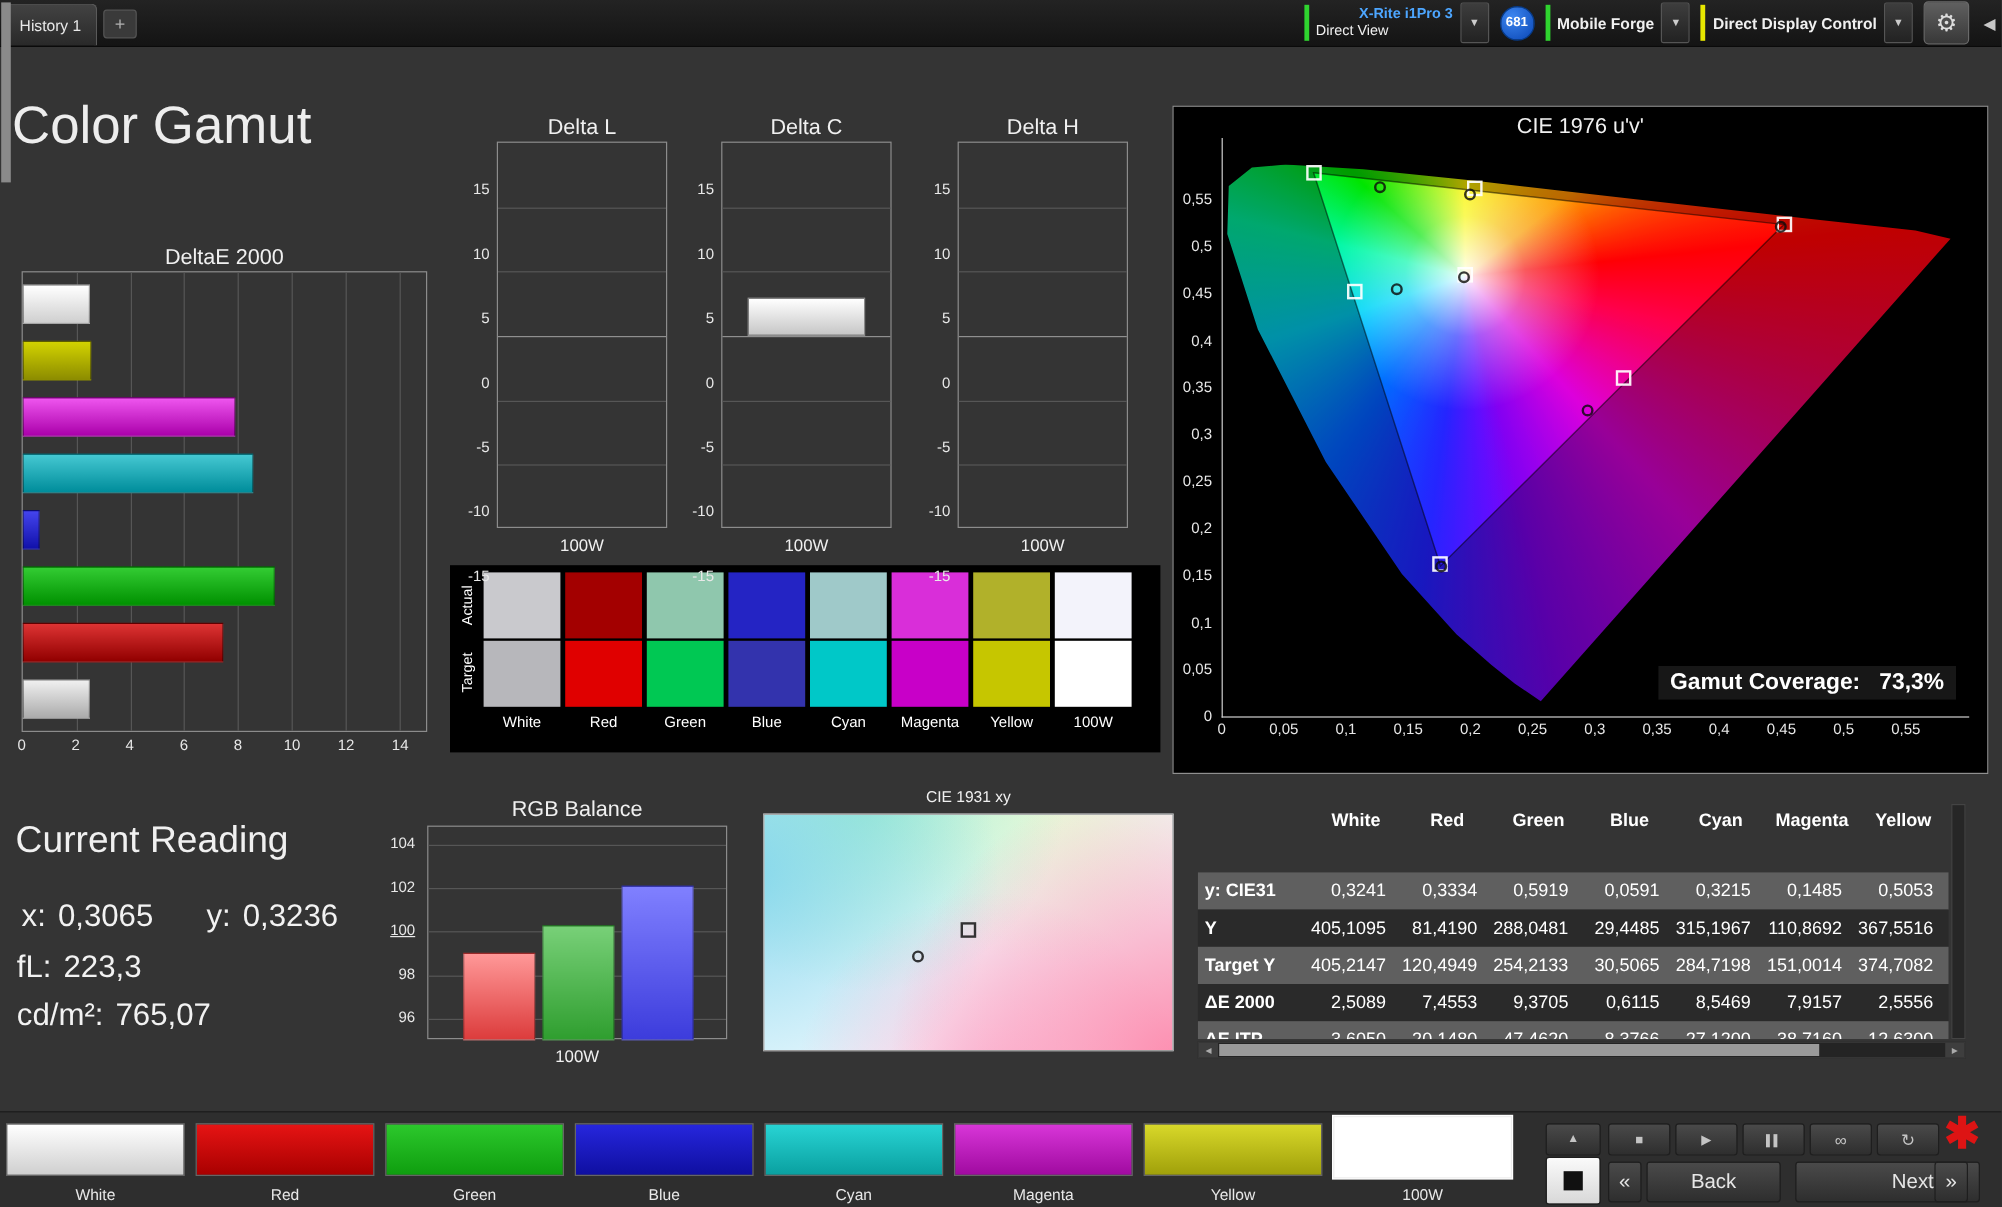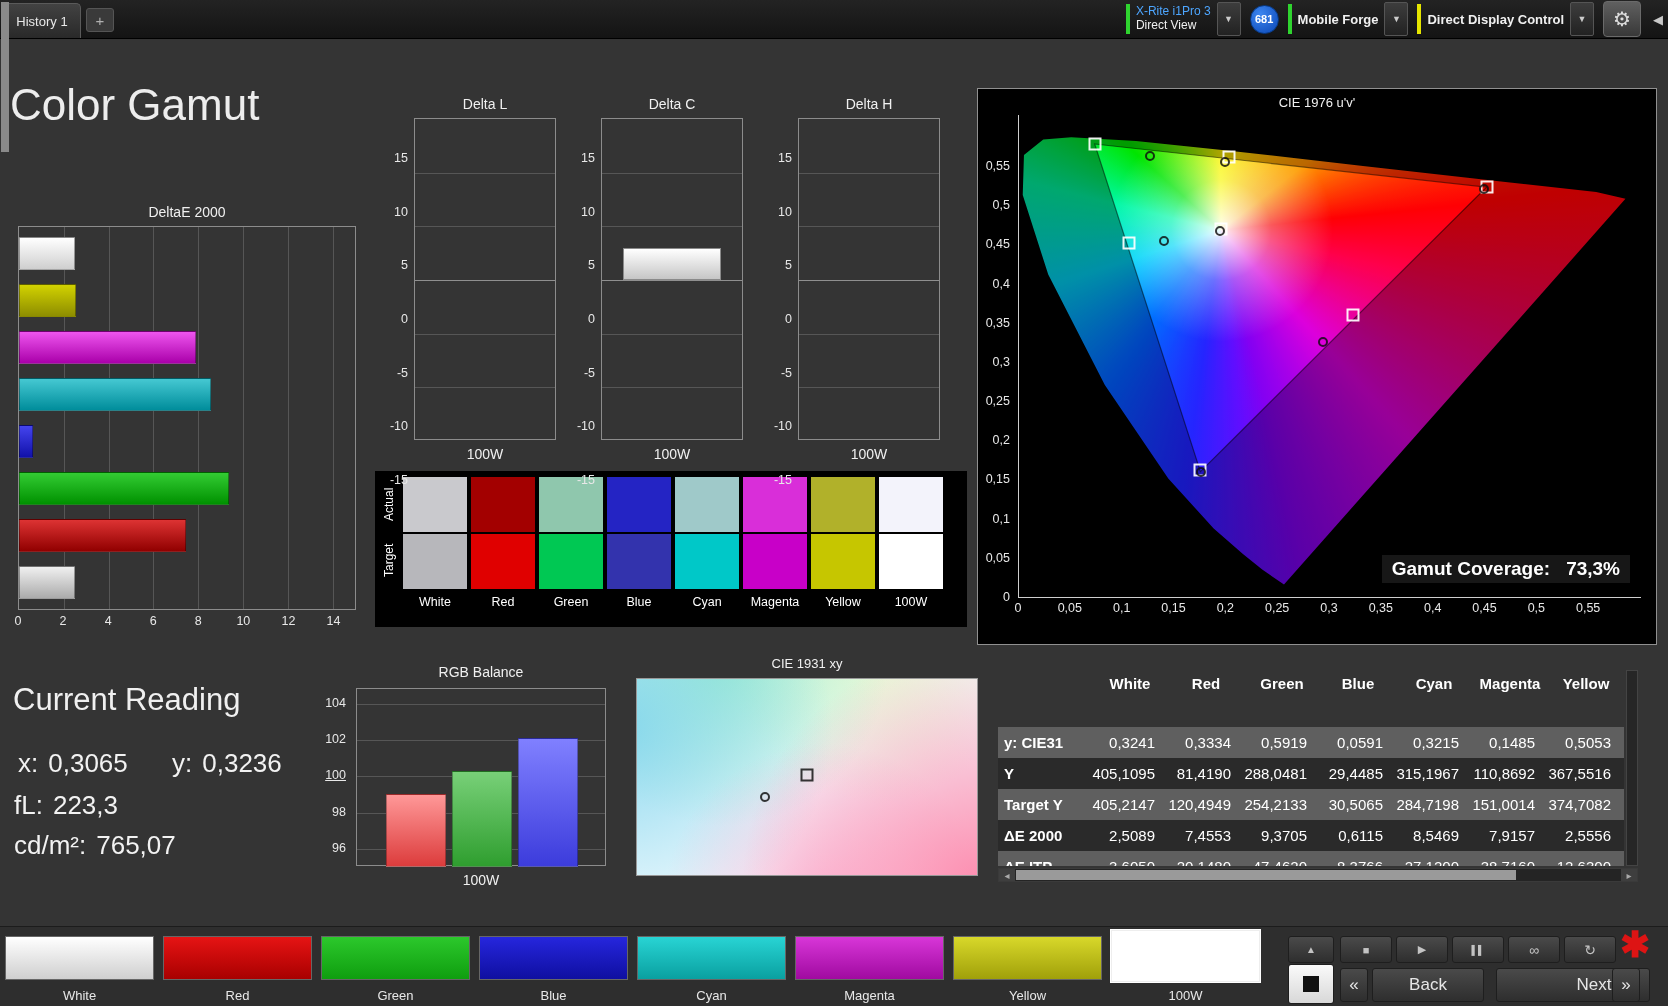--- a/index.html
+++ b/index.html
@@ -13,34 +13,34 @@
   #tab-history{position:absolute;left:3px;top:3px;width:76px;height:34px;
           background:linear-gradient(180deg,#424242,#292929);border:1px solid #5a5a5a;border-bottom:none;
           border-radius:5px 5px 0 0;font-size:13px;color:#e8e8e8;display:flex;align-items:center;justify-content:center;}
   #tab-add{position:absolute;left:86px;top:8px;width:26px;height:22px;background:#3a3a3a;border:1px solid #555;
           border-radius:3px;color:#b0b0b0;font-size:15px;display:flex;align-items:center;justify-content:center;}
   #topbar-right{position:absolute;right:2px;top:0;height:38px;display:flex;align-items:center;gap:9px;}
   .meterblock{display:flex;align-items:center;gap:6px;height:34px;}
   .vbar-green{width:4px;height:30px;background:#2fd42f;}
   .vbar-yellow{width:4px;height:30px;background:#e6e600;}
   .meter-texts{display:flex;flex-direction:column;justify-content:center;line-height:1.15;}
-  .meter-line1{font-size:12px;font-weight:normal;color:#4da6ff;}
+  .meter-line1{font-size:12px;font-weight:bold;color:#4da6ff;margin-left:36px;}
   .meter-line2{font-size:12px;color:#f0f0f0;}
   .meter-single{font-size:13px;font-weight:bold;color:#f0f0f0;}
   .dd-btn{width:22px;height:32px;background:linear-gradient(180deg,#3d3d3d,#222);border:1px solid #555;
           border-radius:2px;color:#ccc;font-size:9px;display:flex;align-items:center;justify-content:center;}
   #badge{width:27px;height:27px;border-radius:50%;background:radial-gradient(circle at 35% 30%,#3c86f0,#0a46b4);
           border:1px solid #073a86;color:#fff;font-size:11px;font-weight:bold;display:flex;align-items:center;justify-content:center;}
   #gear-btn{width:36px;height:34px;background:linear-gradient(180deg,#606060,#383838);border:1px solid #6a6a6a;
           border-radius:4px;color:#ddd;font-size:20px;display:flex;align-items:center;justify-content:center;}
   #collapse-btn{width:16px;height:34px;color:#c8c8c8;font-size:13px;display:flex;align-items:center;justify-content:center;}
 
   
   #page-title{position:absolute;left:10px;top:80px;font-size:44px;color:#ededed;}
-  .chart-title{font-size:14px;color:#f0f0f0;text-align:center;}
+  .chart-title{font-size:18px;color:#f0f0f0;text-align:center;}
   .plot{position:absolute;border:1px solid #8c8c8c;box-sizing:border-box;}
   .vgrid{position:absolute;top:0;bottom:0;width:1px;background:#565656;}
   .hgrid{position:absolute;left:0;right:0;height:1px;background:#565656;}
   .hgrid.zero{background:#8f8f8f;}
   .xtick{position:absolute;transform:translateX(-50%);font-size:12.5px;color:#e8e8e8;top:0;white-space:nowrap;}
 
   
   #deltae-title{position:absolute;left:18px;top:204px;width:338px;}
   #deltae-plot{left:18px;top:226px;width:338px;height:384px;}
   #deltae-xlabels{position:absolute;left:18px;top:614px;width:338px;height:16px;}
@@ -66,21 +66,21 @@
   
   #swatch-panel{position:absolute;left:375px;top:471px;width:592px;height:156px;background:#000;}
   .rot-label{position:absolute;left:6px;width:16px;font-size:12px;color:#fff;writing-mode:vertical-rl;
              transform:rotate(180deg);display:flex;align-items:center;justify-content:center;}
   #swatch-cols{position:absolute;inset:0;}
   .swatch{position:absolute;width:64px;height:55px;}
   .swatch-name{position:absolute;width:68px;top:124px;text-align:center;font-size:12.5px;color:#fff;}
 
   
   #cie-panel{position:absolute;left:977px;top:88px;width:680px;height:557px;background:#000;border:1px solid #909090;box-sizing:border-box;}
-  #cie-title{position:absolute;left:0;top:6px;width:100%;text-align:center;font-size:13px;color:#f0f0f0;}
+  #cie-title{position:absolute;left:0;top:6px;width:100%;text-align:center;font-size:18px;color:#f0f0f0;}
   #cie-plot{position:absolute;left:40px;top:26px;width:622px;height:482px;
             border-left:1px solid #cfcfcf;border-bottom:1px solid #cfcfcf;}
   .cie-layer{position:absolute;inset:0;}
   .cie-grad{background:conic-gradient(from 0deg at 32.5% 23.9%,
       #f0e400 0deg,#ff9000 52deg,#ff0004 84deg,#e6005a 108deg,#cc00cc 138deg,#7a00e0 166deg,
       #2222ff 188deg,#0066ff 218deg,#00c6e6 252deg,#00e69a 284deg,#00d400 312deg,#8ce000 340deg,#f0e400 360deg);}
   #cie-outer{filter:brightness(.72) saturate(1.05);}
   #cie-inner{filter:brightness(1.08);}
   #cie-glow{background:radial-gradient(circle at 32.5% 23.9%,rgba(255,255,255,.95) 0%,rgba(240,255,255,.35) 9%,rgba(255,255,255,0) 20%);}
   #cie-tri{position:absolute;inset:0;width:100%;height:100%;}

